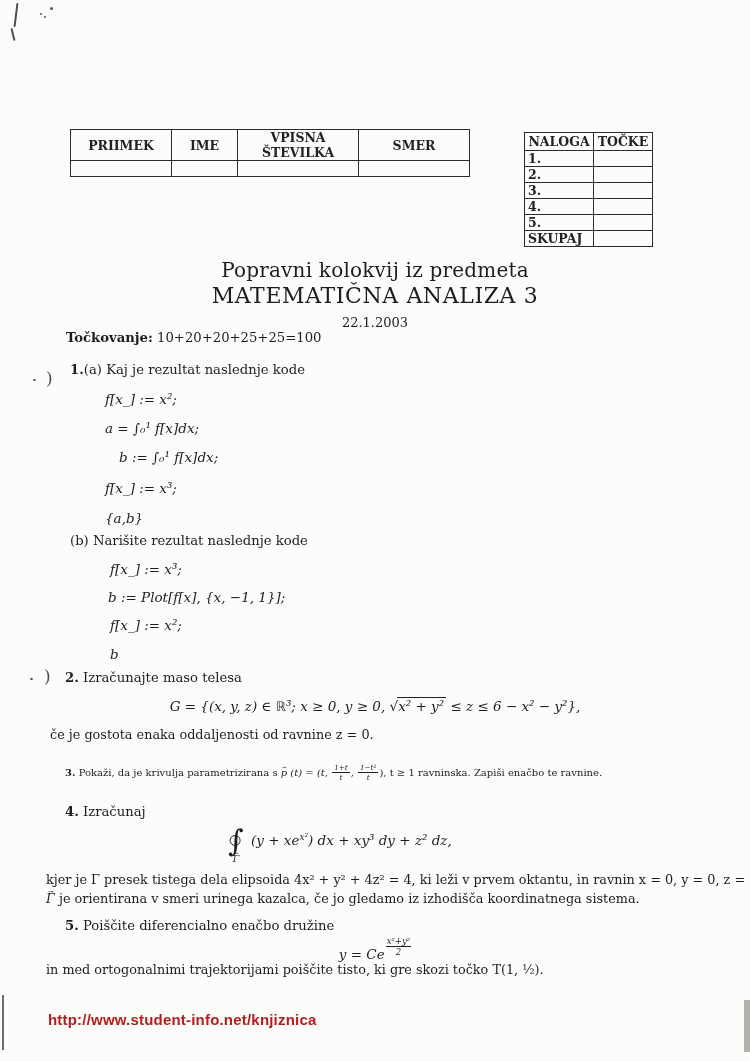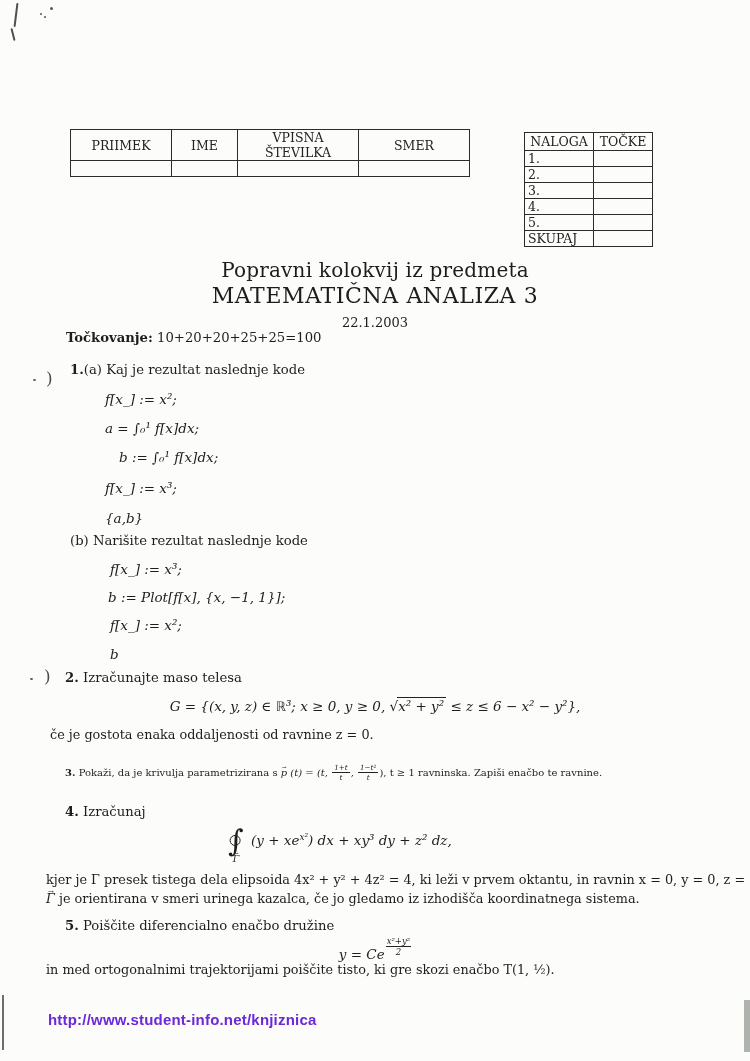--- a/index.html
+++ b/index.html
@@ -10,21 +10,21 @@
     font-family:"DejaVu Serif", serif;
     color:#1d1d1d;
     overflow:hidden;
   }
   .abs { position:absolute; }
 
   
   table.paper-table { border-collapse:collapse; background:transparent; }
   table.paper-table th, table.paper-table td {
     border:1.4px solid #2b2b2b;
-    font-weight:normal;
+    font-weight:bold;
     font-size:12.5px;
     color:#222;
     padding:0 3px;
     text-align:center;
   }
   #info-table th { height:17px; }
   #info-table td { height:15px; }
   #score-table th { height:17px; }
   #score-table td { height:13.5px; text-align:left; font-size:12.5px; }
   #score-table td.pts { width:52px; }
@@ -61,21 +61,21 @@
   .oint-sub { font-size:9.5px; margin-top:-3px; }
 
   .math { font-style:italic; }
   .sup-sm { font-size:9px; vertical-align:super; line-height:0; }
   .exp-frac { display:inline-block; vertical-align:0.55em; text-align:center; line-height:1; font-size:8.5px; margin-left:1px; }
   .exp-frac .num { display:block; border-bottom:0.9px solid #222; padding:0 1px 0.5px; }
   .exp-frac .den { display:block; padding-top:0.5px; }
   .bb { font-family:"DejaVu Sans", sans-serif; font-style:normal; font-size:0.95em; }
 
   
-  .footer-text { font-family:"Liberation Sans", sans-serif; font-weight:bold; font-size:15px; color:#6d28d9; letter-spacing:0.2px; }
+  .footer-text { font-family:"Liberation Sans", sans-serif; font-weight:bold; font-size:15px; color:#b91c1c; letter-spacing:0.2px; }
 
   
   .pen { color:#4a4a4a; }
   .pen-stroke { background:#4f4f4f; border-radius:2px; }
   .dot { background:#555; border-radius:50%; }
   .edge-line { background:#6a6f6c; }
   .edge-block { background:#aeb3ae; }
 </style>
 </head>
 <body>
@@ -196,19 +196,19 @@
 <div class="abs wrap-line" style="left:46px; top:891px; width:700px;">
   <span class="vec"><span class="vec-arrow">→</span><span>Γ</span></span><span> je orientirana v smeri urinega kazalca, če jo gledamo iz izhodišča koordinatnega sistema.</span>
 </div>
 
 <div class="abs body-line" style="left:65px; top:918px;">
   <span class="b">5.</span><span> Poiščite diferencialno enačbo družine</span>
 </div>
 <div class="abs math" style="left:0; top:937px; width:750px; text-align:center; font-size:13.5px;">
   <span>y = Ce</span><span class="exp-frac"><span class="num">x²+y²</span><span class="den">2</span></span>
 </div>
-<div class="abs wrap-line" style="left:46px; top:962px; width:690px;">in med ortogonalnimi trajektorijami poiščite tisto, ki gre skozi enačbo T(1, ½).</div>
+<div class="abs wrap-line" style="left:46px; top:962px; width:690px;">in med ortogonalnimi trajektorijami poiščite tisto, ki gre skozi točko T(1, ½).</div>
 
 <div class="abs footer-text" style="left:48px; top:1011px;">http://www.student-info.net/knjiznica</div>
 <div class="abs footer-text" style="right:48px; top:1011px;margin-top:48px;">14/140</div>
 
 <div class="abs edge-line" style="left:2px; top:995px; width:2px; height:55px;"></div>
 <div class="abs edge-block" style="right:0; top:1000px; width:6px; height:52px;"></div>
 
 </body></html>

